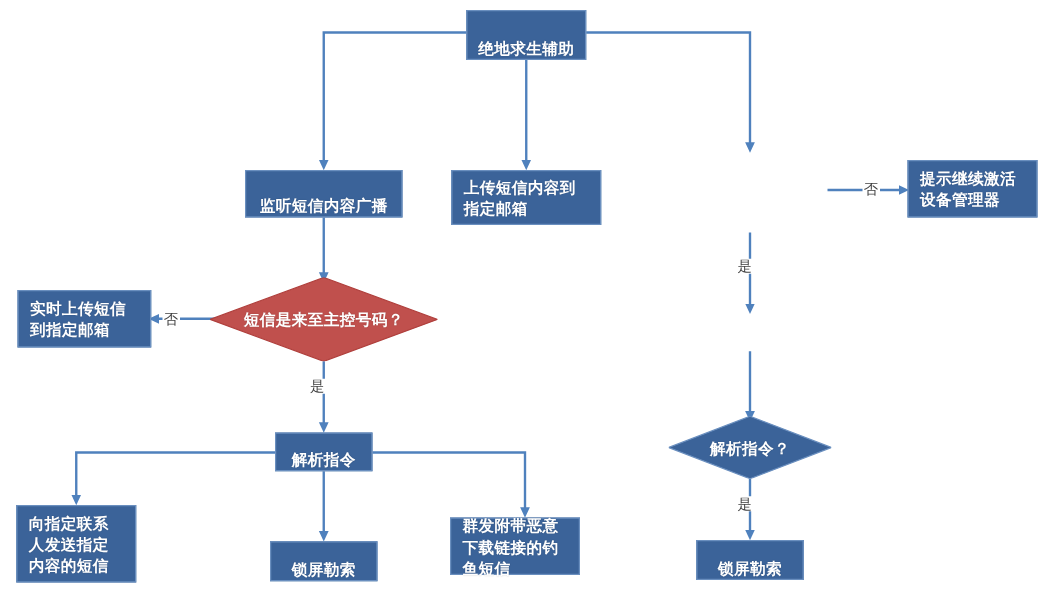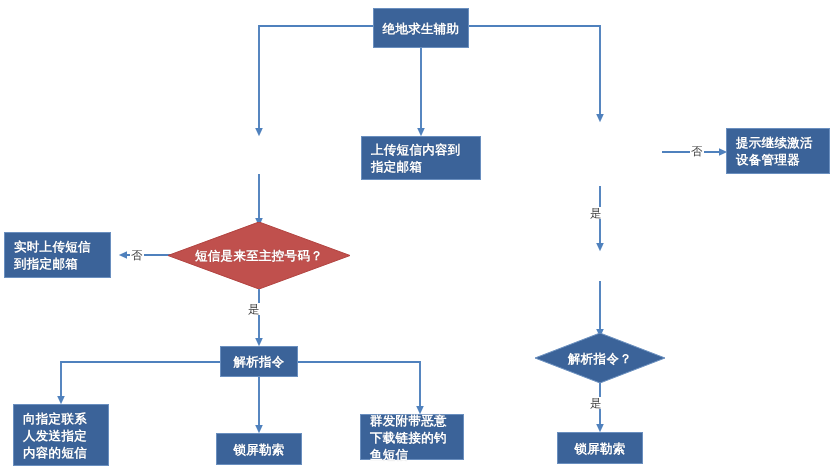--- a/index.html
+++ b/index.html
@@ -22,21 +22,21 @@
     display:flex;
     align-items:center;
     text-shadow:0 0 1px rgba(0,0,0,.25);
   }
   .box{
     background:#3b6399;
     border:1px solid #6a8fbf;
     justify-content:flex-start;
     padding:0 9px;
   }
-  .box.center{justify-content:center;padding:0 6px;}
+  .box.center{justify-content:center;padding:0 6px;align-items:flex-end;}
 
   .diamond{
     background:transparent;
     border:none;
     justify-content:center;
     text-align:center;
   }
   .diamond .dtext{position:relative;z-index:2;}
   .diamond .dshape{
     position:absolute;left:0;top:0;width:100%;height:100%;z-index:1;
@@ -89,33 +89,36 @@
       <path d="M600,281 L600,333" marker-end="url(#ah)"></path>
 
       <path d="M600,383 L600,428" marker-end="url(#ah)"></path>
     </g>
   </svg>
 
   <div class="node box center" style="left:373px;top:8px;width:96px;height:40px;">
     <span>绝地求生辅助</span>
   </div>
 
+  <div class="node box center" style="left:196px;top:136px;width:126px;height:38px;">
+    <span>监听短信内容广播</span>
+  </div>
 
   <div class="node box" style="left:361px;top:136px;width:120px;height:44px;">
     <span>上传短信内容到指定邮箱</span>
   </div>
 
   <div class="node diamond" style="left:168px;top:222px;width:182px;height:67px;">
     <svg class="dshape" viewBox="0 0 182 67" preserveAspectRatio="none" xmlns="http://www.w3.org/2000/svg">
       <polygon points="91,0 182,33.5 91,67 0,33.5" fill="#c0504d" stroke="#b0403d" stroke-width="1"></polygon>
     </svg>
     <span class="dtext">短信是来至主控号码？</span>
   </div>
 
-  <div class="node box" style="left:4px;top:232px;width:107px;height:46px;">
+  <div class="node box" style="left:14px;top:232px;width:107px;height:46px;">
     <span>实时上传短信到指定邮箱</span>
   </div>
 
   <div class="node box center" style="left:220px;top:346px;width:78px;height:31px;">
     <span>解析指令</span>
   </div>
 
   <div class="node box" style="left:13px;top:404px;width:96px;height:62px;">
     <span>向指定联系人发送指定内容的短信</span>
   </div>

